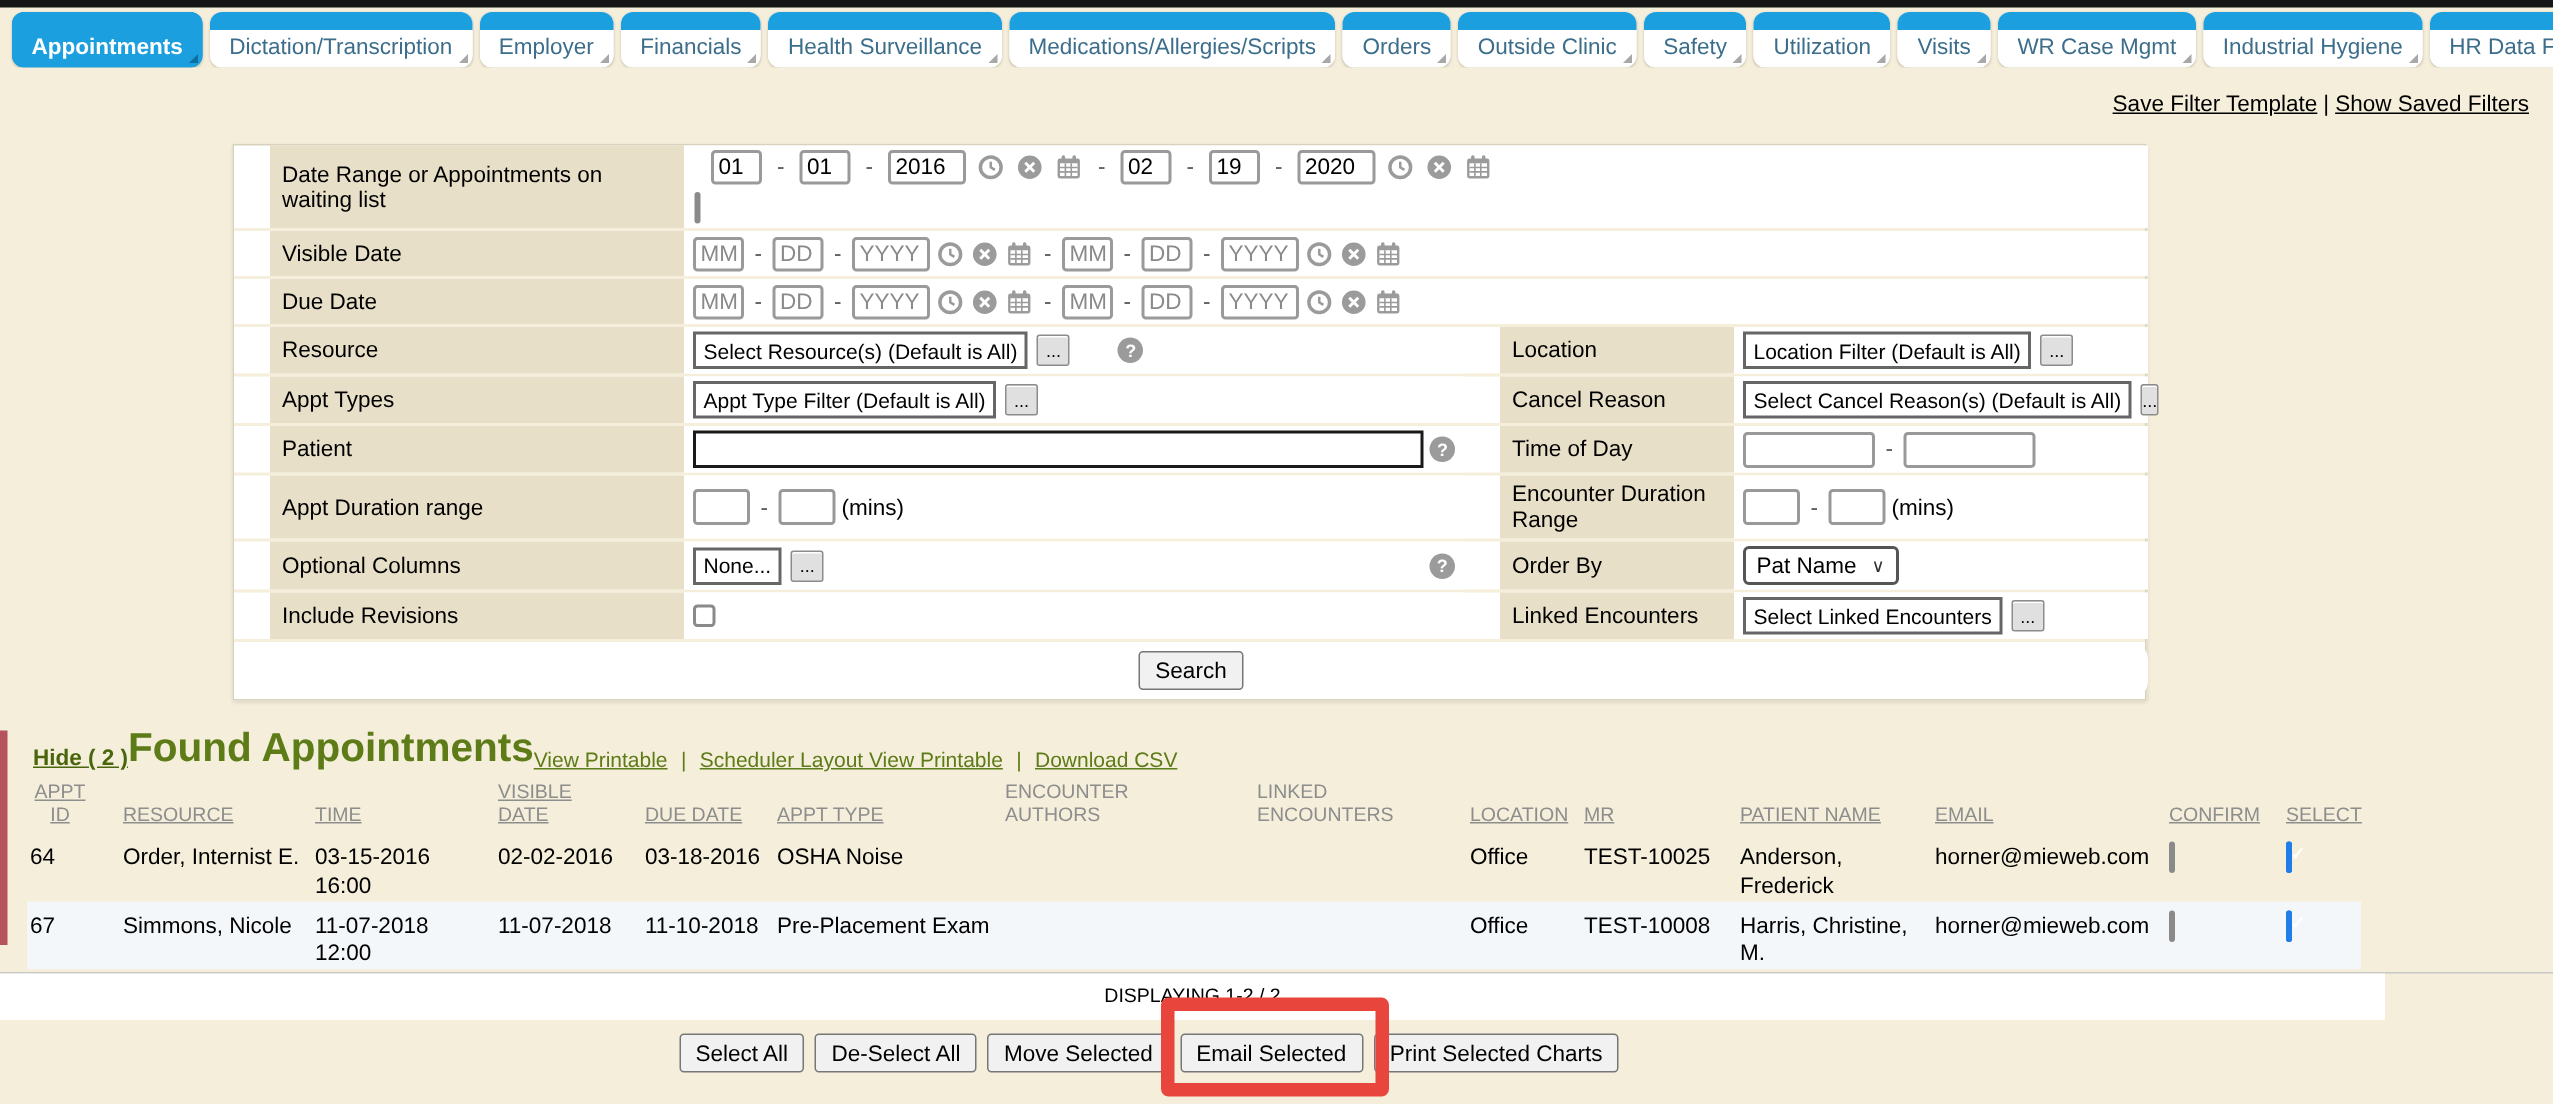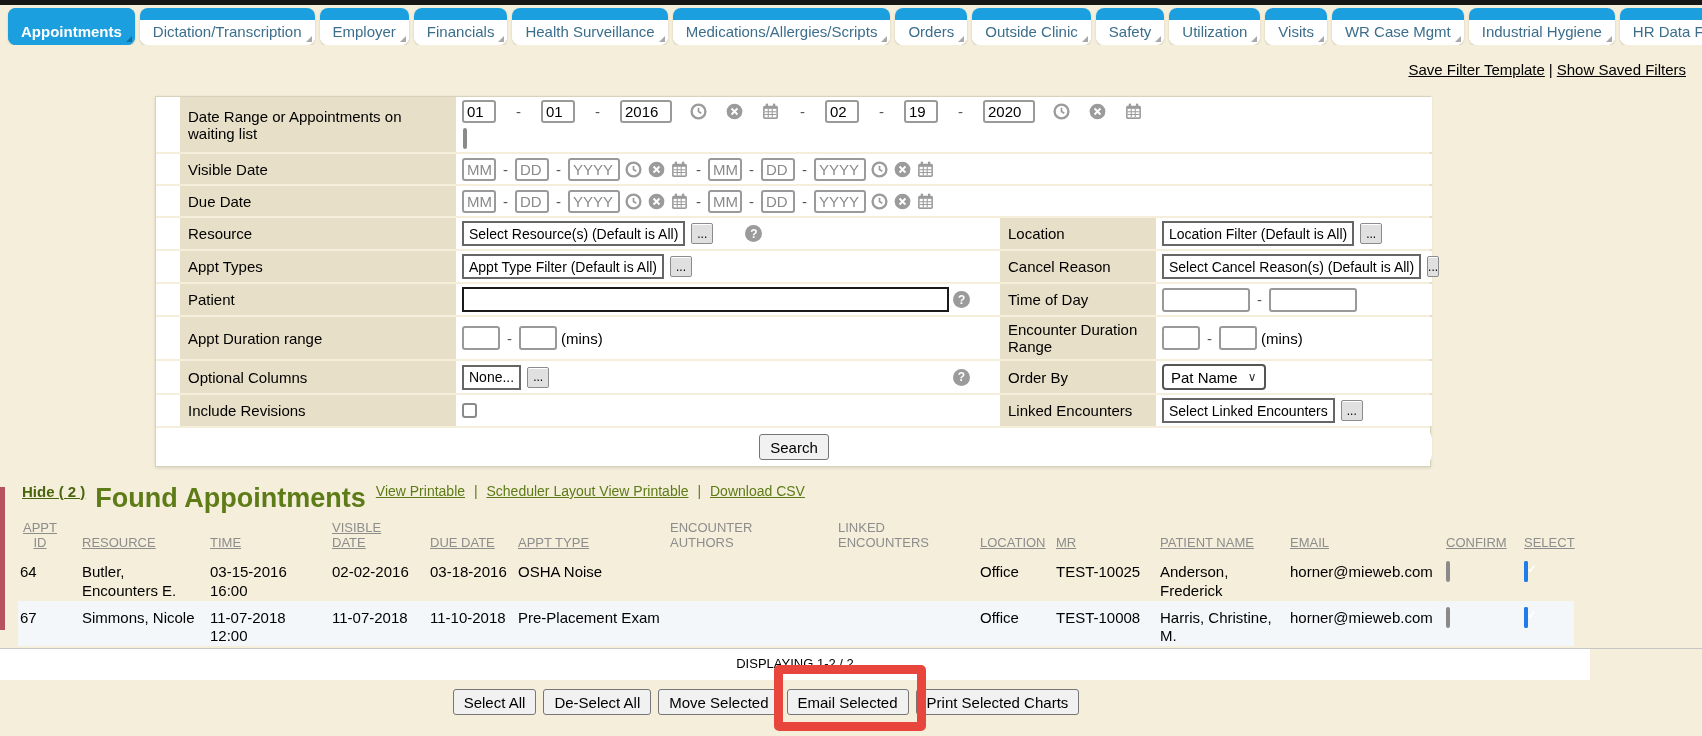--- a/index.html
+++ b/index.html
@@ -43,21 +43,21 @@
   .help { display:inline-flex; align-items:center; justify-content:center; width:17px; height:17px; border-radius:50%; background:#9b9b9b; color:#fff; font-weight:bold; font-size:12px; cursor:pointer; }
   .mr-right { margin-left:auto; }
   .patient-inp { width:500px; height:25px; border:2px solid #1a1a1a; font-size:15px; padding:0 4px; font-family:"Liberation Sans",sans-serif; }
   .tod-inp { width:88px; height:24px; border:2px solid #999; border-radius:3px; }
   .dur-inp { width:38px; height:24px; border:2px solid #999; border-radius:3px; }
   .orderby { display:inline-flex; align-items:center; gap:10px; border:2px solid #555; border-radius:4px; height:26px; padding:0 7px; font-size:15px; background:#fff; cursor:pointer; }
   .searchrow { justify-content:center; padding:6px; }
   .btn { font-size:15px; font-family:"Liberation Sans",sans-serif; background:#f1f1f1; border:1px solid #767676; border-radius:3px; padding:2px 10px; height:26px; cursor:pointer; }
 
   
-  .rhead { display:flex; align-items:flex-start; gap:10px; margin:16px 0 4px 22px; }
+  .rhead { display:flex; align-items:flex-end; margin:16px 0 4px 22px; }
   .hide-link { font-size:15px; font-weight:bold; color:#4a660d; text-decoration:underline; cursor:pointer; }
   .rtitle { font-size:27px; font-weight:bold; color:#5d7b17; }
   .rlinks { font-size:14px; color:#5d7b17; }
   .rlinks a { color:#5d7b17; text-decoration:underline; cursor:pointer; }
   .rlinks .sep { margin:0 5px; text-decoration:none; }
   table.grid { width:1556px; margin-left:18px; border-collapse:collapse; table-layout:fixed; }
   table.grid th { color:#8d8d8d; font-size:13px; font-weight:normal; text-align:left; vertical-align:bottom; padding:2px 4px 5px 2px; }
   th .u { text-decoration:underline; cursor:pointer; }
   th .hwrap { display:inline-block; }
   .mw40 { max-width:40px;text-align:center; } .mw62 { max-width:64px; } .mw90 { max-width:92px; } .mw80 { max-width:84px; }
@@ -143,21 +143,21 @@
 
   <div class="savebar">
     <a>Save Filter Template</a><span class="sep">|</span><a>Show Saved Filters</a>
   </div>
 
   <div class="fpanel">
 
     <div class="frow">
       <div class="flabel">Date Range or Appointments on waiting list</div>
       <div class="ffield span3" style="flex-direction:column; align-items:flex-start;">
-        <div style="display:flex; align-items:center; gap:17px;">
+        <div style="display:flex; align-items:center; gap:7px;margin-left:12px;">
           <input class="dinp w-mm" value="01" style="">
           <span class="dash">-</span>
           <input class="dinp w-mm" value="01" style="">
           <span class="dash">-</span>
           <input class="dinp w-yy" value="2016" style="">
           <span class="icobtn">
               <svg width="17" height="17" viewBox="0 0 16 16">
                 <circle cx="8" cy="8" r="6.5" fill="none" stroke="#9b9b9b" stroke-width="2.2"></circle>
                 <path d="M8 4.5V8l2.6 1.6" stroke="#9b9b9b" stroke-width="1.6" fill="none"></path>
               </svg>
@@ -477,21 +477,21 @@
         <th><span class="u">MR</span></th>
         <th><span class="u">PATIENT NAME</span></th>
         <th><span class="u">EMAIL</span></th>
         <th><span class="u">CONFIRM</span></th>
         <th><span class="u">SELECT</span></th>
       </tr>
     </thead>
     <tbody>
       <tr>
         <td>64</td>
-        <td>Butler, Encounters E.</td>
+        <td>Order, Internist E.</td>
         <td>03-15-2016 16:00</td>
         <td>02-02-2016</td>
         <td>03-18-2016</td>
         <td>OSHA Noise</td>
         <td></td>
         <td></td>
         <td>Office</td>
         <td>TEST-10025</td>
         <td>Anderson, Frederick</td>
         <td>horner@mieweb.com</td>

